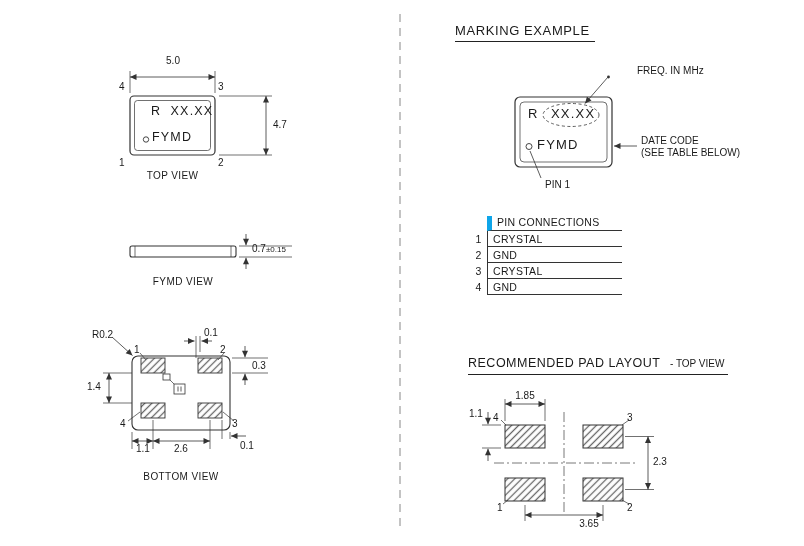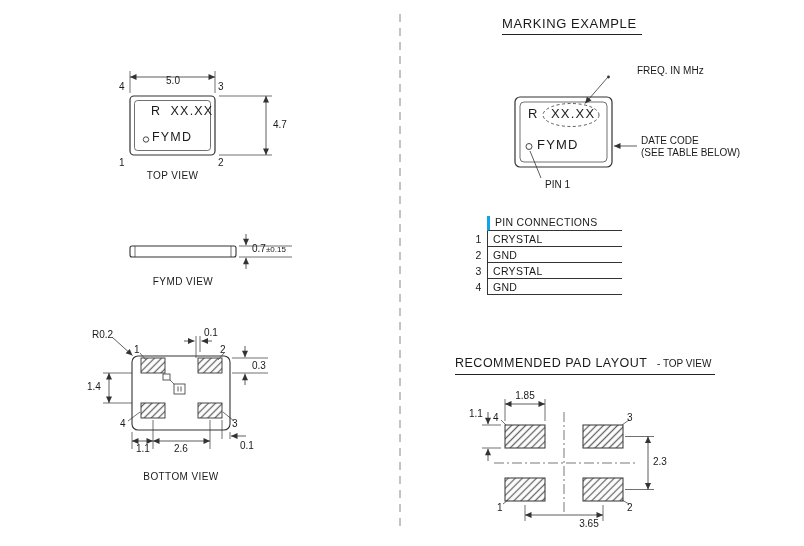--- a/index.html
+++ b/index.html
@@ -22,21 +22,21 @@
   .hd2-sub  { font-size:10px; margin-left:5px; }
   .t { position:absolute; font-size:10px; white-space:nowrap; }
   .cap { position:absolute; font-size:10px; letter-spacing:0.4px; text-align:center; }
   .ctr { text-align:center; }
   .mark { position:absolute; font-size:12.5px; letter-spacing:1.2px; white-space:pre; }
   .mark-lg { font-size:13px; }
   .tol { font-size:8px; }
   .pinconn { position:absolute; left:470px; top:216px; width:152px; }
   .pc-title {
     margin-left:17px; font-size:10.5px; letter-spacing:0.3px;
-    border-left:3px solid #0ea5e9; border-bottom:1px solid #333;
+    border-left:5px solid #0ea5e9; border-bottom:1px solid #333;
     padding:0 0 2px 5px;
   }
   .pc-row { display:flex; font-size:10.5px; }
   .pc-num { width:17px; text-align:center; padding:1.5px 0; }
   .pc-name {
     flex:1; border-left:1px solid #333; border-bottom:1px solid #333;
     padding:1.5px 0 1.5px 5px; letter-spacing:0.3px;
   }
 </style>
 </head>
@@ -159,21 +159,21 @@
       <line x1="525" y1="515" x2="603" y2="515" stroke-width="0.8" marker-start="url(#arr)" marker-end="url(#arr)"></line>
 
       <line x1="501" y1="420" x2="506" y2="425" stroke-width="0.7"></line>
       <line x1="629" y1="420" x2="622" y2="425" stroke-width="0.7"></line>
       <line x1="503" y1="504" x2="508" y2="500" stroke-width="0.7"></line>
       <line x1="629" y1="504" x2="622" y2="500" stroke-width="0.7"></line>
     </g>
   </svg>
 
 
-  <span class="t ctr" style="left:160px; top:75px; width:26px;">5.0</span>
+  <span class="t ctr" style="left:160px; top:55px; width:26px;">5.0</span>
   <span class="t" style="left:119px; top:81px;">4</span>
   <span class="t" style="left:218px; top:81px;">3</span>
   <span class="t" style="left:119px; top:157px;">1</span>
   <span class="t" style="left:218px; top:157px;">2</span>
   <span class="t" style="left:273px; top:119px;">4.7</span>
   <span class="mark" style="left:151px; top:104px;">R  XX.XX</span>
   <span class="mark" style="left:152px; top:130px;">FYMD</span>
   <span class="cap" style="left:130px; top:170px; width:85px;">TOP VIEW</span>
 
   <span class="t" style="left:252px; top:243px;"><span>0.7</span><span class="tol">±0.15</span></span>
@@ -185,21 +185,21 @@
   <span class="t" style="left:87px; top:381px;">1.4</span>
   <span class="t" style="left:136px; top:443px;">1.1</span>
   <span class="t" style="left:174px; top:443px;">2.6</span>
   <span class="t" style="left:240px; top:440px;">0.1</span>
   <span class="t" style="left:134px; top:344px;">1</span>
   <span class="t" style="left:220px; top:344px;">2</span>
   <span class="t" style="left:120px; top:418px;">4</span>
   <span class="t" style="left:232px; top:418px;">3</span>
   <span class="cap" style="left:132px; top:471px; width:98px;">BOTTOM VIEW</span>
 
-  <h2 class="hd" style="left:455px; top:16px;margin-left:47px;">MARKING EXAMPLE</h2>
+  <h2 class="hd" style="left:455px; top:23px;">MARKING EXAMPLE</h2>
 
   <span class="t" style="left:637px; top:65px;text-align:right;">FREQ. IN MHz</span>
   <span class="mark mark-lg" style="left:528px; top:106px;">R</span>
   <span class="mark mark-lg" style="left:551px; top:106px;">XX.XX</span>
   <span class="mark mark-lg" style="left:537px; top:137px;">FYMD</span>
   <span class="t" style="left:641px; top:135px;">DATE CODE</span>
   <span class="t" style="left:641px; top:147px;">(SEE TABLE BELOW)</span>
   <span class="t" style="left:545px; top:179px;">PIN 1</span>
 
   <div class="pinconn">
@@ -215,21 +215,21 @@
     <div class="pc-row">
       <span class="pc-num">3</span>
       <span class="pc-name">CRYSTAL</span>
     </div>
     <div class="pc-row">
       <span class="pc-num">4</span>
       <span class="pc-name">GND</span>
     </div>
   </div>
 
-  <div class="hd2" style="left:455px; top:353px;">
+  <div class="hd2" style="left:468px; top:353px;">
     <span class="hd2-main">RECOMMENDED PAD LAYOUT</span>
     <span class="hd2-sub">- TOP VIEW</span>
   </div>
 
   <span class="t ctr" style="left:505px; top:390px; width:40px;">1.85</span>
   <span class="t" style="left:493px; top:412px;">4</span>
   <span class="t" style="left:627px; top:412px;">3</span>
   <span class="t" style="left:469px; top:408px;">1.1</span>
   <span class="t" style="left:653px; top:456px;">2.3</span>
   <span class="t" style="left:497px; top:502px;">1</span>

